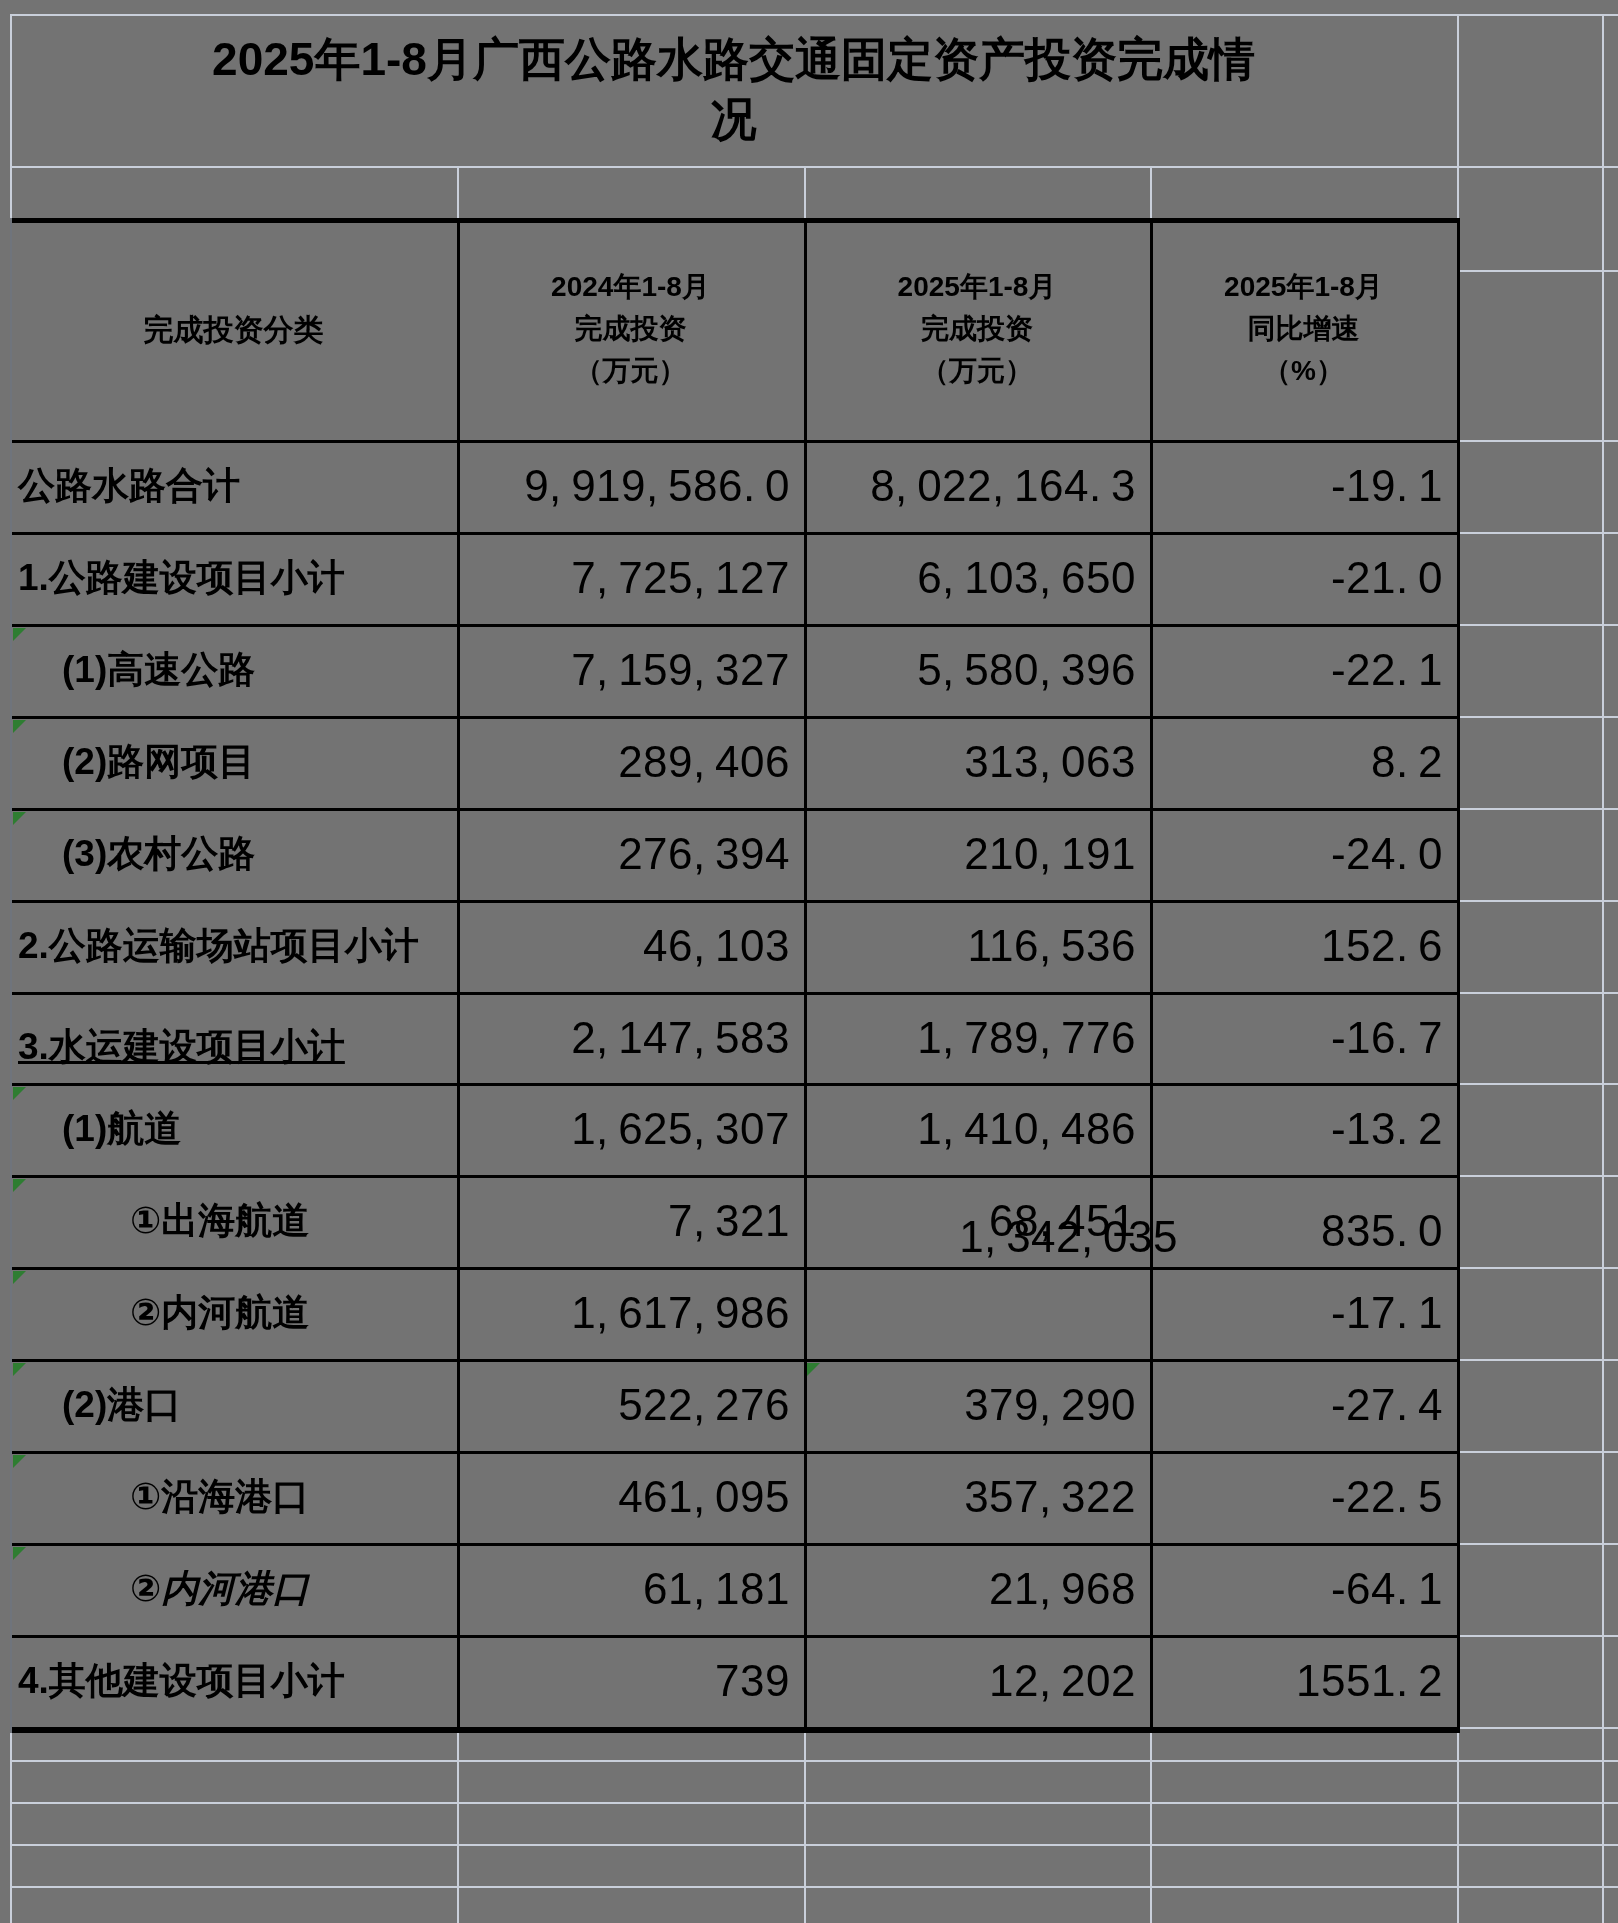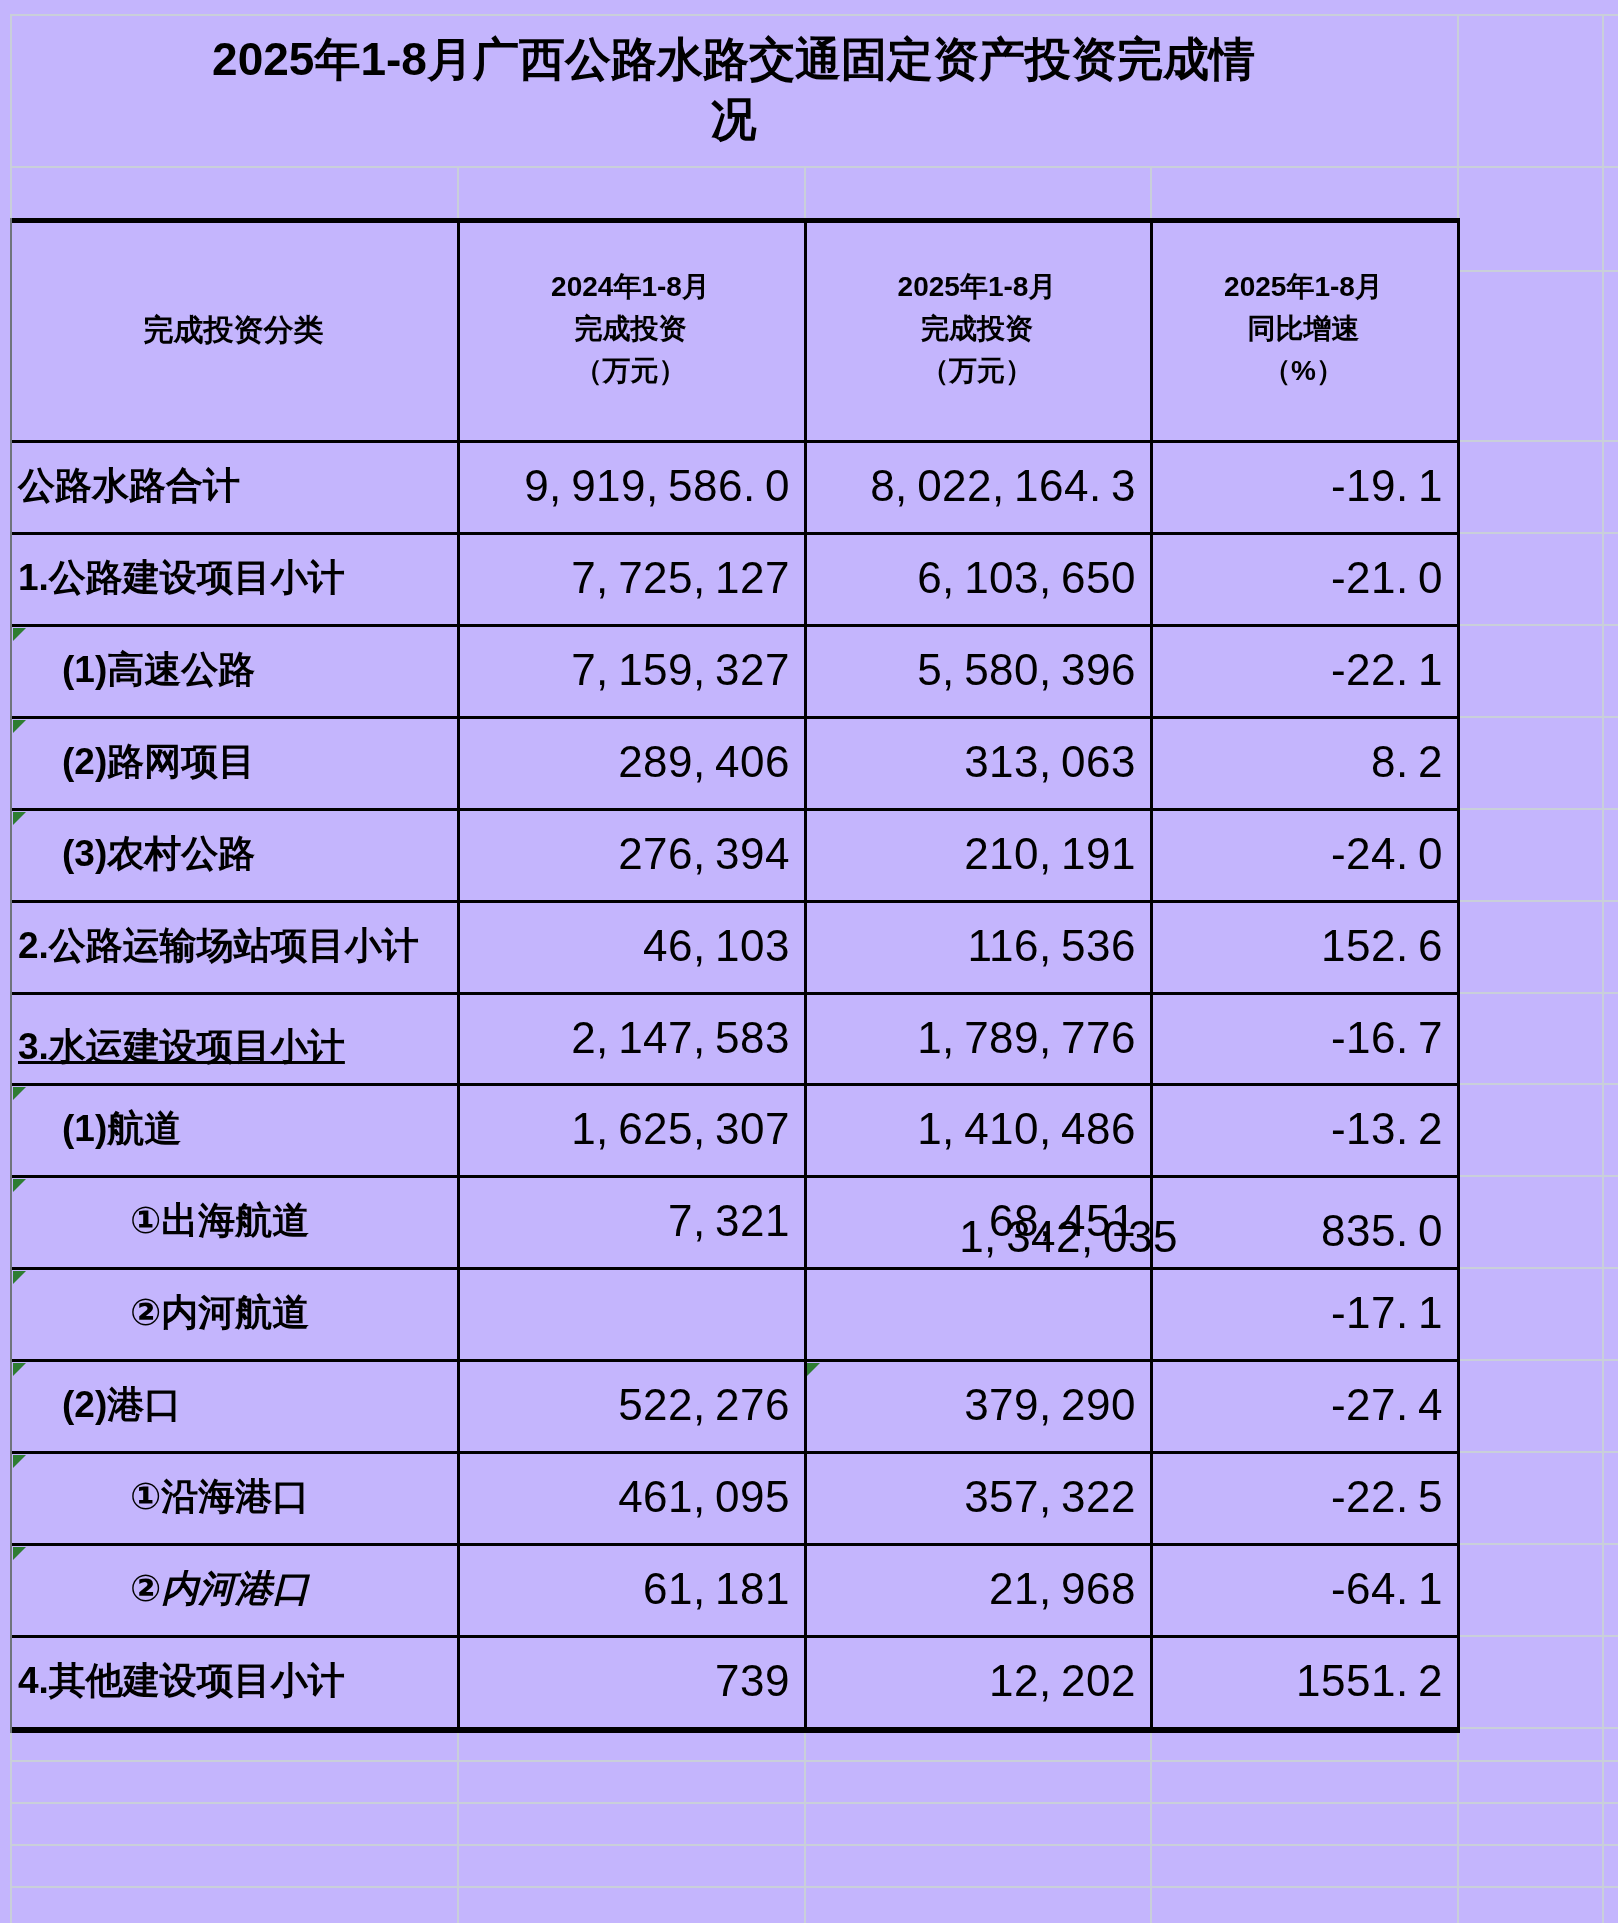--- a/index.html
+++ b/index.html
@@ -1,18 +1,18 @@
 <!DOCTYPE html>
 <html><head>
 <meta charset="utf-8">
 <style>
   html,body{margin:0;padding:0;background:#ffffff;}
   body{width:1618px;height:1923px;overflow:hidden;
        font-family:"Liberation Sans","DejaVu Sans",sans-serif;color:#000;}
-  #sheet{position:absolute;left:0;top:0;width:1618px;height:1923px;background:#c4b5fd;}
+  #sheet{position:absolute;left:0;top:0;width:1618px;height:1923px;background:#737373;}
   .hline{position:absolute;background:#000;height:3px;}
   .hline-thick5{position:absolute;background:#000;height:5px;}
   .hline-thick6{position:absolute;background:#000;height:6px;}
   .vline{position:absolute;background:#000;width:3px;}
   .vline-left{position:absolute;background:#6f747c;width:2px;}
   .faint{position:absolute;background:#c9cfda;}
   .faint.h{height:2px;}
   .faint.v{width:2px;}
 
   #title-cell{position:absolute;left:10px;top:14px;width:1447px;height:152px;
@@ -147,20 +147,21 @@
     <div class="num" style="left: 457px; top: 1083px; height: 92px; width: 347px;">1, 625, 307</div>
     <div class="num" style="left: 804px; top: 1083px; height: 92px; width: 346px;">1, 410, 486</div>
     <div class="num" style="left: 1150px; top: 1083px; height: 92px; width: 307px;">-13. 2</div>
     <div class="err-tri" style="left: 13px; top: 1087px;"></div>
     <div class="row-label" style="left: 130px; top: 1175px; height: 92px; width: 327px;">①出海航道</div>
     <div class="num" style="left: 457px; top: 1175px; height: 92px; width: 347px;">7, 321</div>
     <div class="num" style="left: 804px; top: 1175px; height: 92px; width: 346px;">68, 451</div>
     <div class="num" style="left: 1150px; top: 1175px; height: 111px; width: 307px;">835. 0</div>
     <div class="err-tri" style="left: 13px; top: 1179px;"></div>
     <div class="row-label" style="left: 130px; top: 1267px; height: 92px; width: 327px;">②内河航道</div>
+    <div class="num" style="left: 457px; top: 1267px; height: 92px; width: 347px;">1, 617, 986</div>
     <div class="num" style="left: 804px; top: 1191px; height: 92px; width: 388px;">1, 342, 035</div>
     <div class="num" style="left: 1150px; top: 1267px; height: 92px; width: 307px;">-17. 1</div>
     <div class="err-tri" style="left: 13px; top: 1271px;"></div>
     <div class="row-label" style="left: 62px; top: 1359px; height: 92px; width: 395px;">(2)港口</div>
     <div class="num" style="left: 457px; top: 1359px; height: 92px; width: 347px;">522, 276</div>
     <div class="num" style="left: 804px; top: 1359px; height: 92px; width: 346px;">379, 290</div>
     <div class="num" style="left: 1150px; top: 1359px; height: 92px; width: 307px;">-27. 4</div>
     <div class="err-tri" style="left: 13px; top: 1363px;"></div>
     <div class="err-tri" style="left: 807px; top: 1363px;"></div>
     <div class="row-label" style="left: 130px; top: 1451px; height: 92px; width: 327px;">①沿海港口</div>

